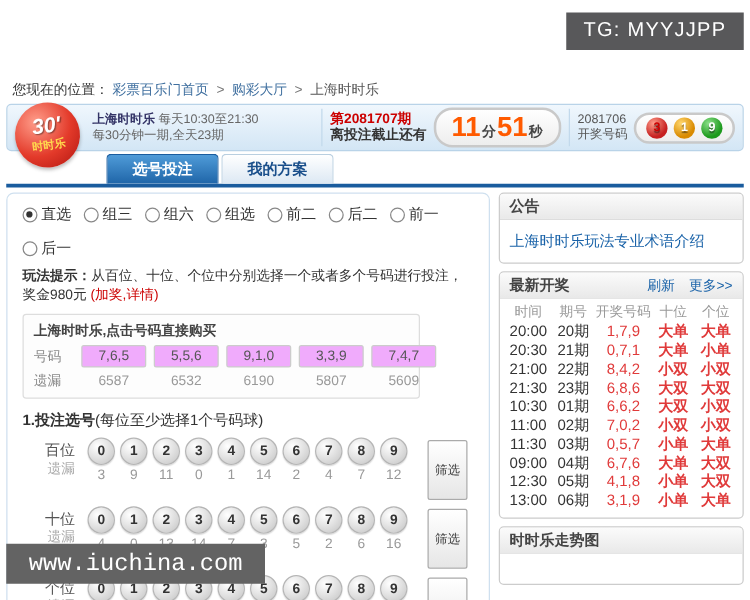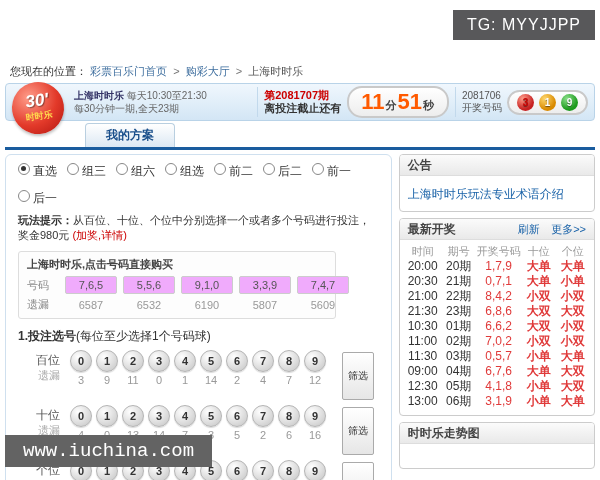--- a/index.html
+++ b/index.html
@@ -60,21 +60,21 @@
   .subnav{margin:0 5px;background:linear-gradient(#e8f2fb,#cfe3f4);padding:2px 0 3px 10px;
     display:flex;align-items:center;gap:20px;}
   .sn-item{font-size:11px;color:#1a5c9e;font-weight:bold;cursor:pointer;}
   .sn-item.active{background:#3e8ed6;color:#fff;border-radius:3px;padding:1px 8px;}
 
   
   .main-row{margin:4px 5px 0;display:flex;gap:7px;align-items:flex-start;}
   .left-panel{width:386px;border:1px solid #cfe0ef;border-radius:6px;background:#fff;padding-bottom:6px;}
 
   .radio-row{padding:8px 12px 4px;font-size:12px;display:flex;gap:10px;flex-wrap:wrap;color:#333;}
-  .radio-opt{display:flex;align-items:flex-start;cursor:pointer;}
+  .radio-opt{display:flex;align-items:center;cursor:pointer;}
   .rdo{display:inline-block;width:10px;height:10px;border:1px solid #888;border-radius:50%;
     background:#fff;margin-right:3px;position:relative;}
   .rdo.sel::after{content:"";position:absolute;left:2px;top:2px;width:5px;height:5px;
     background:#333;border-radius:50%;}
 
   .hint-line{padding:2px 12px;font-size:11px;color:#333;}
   .hint-label{font-weight:bold;}
   .red{color:#c00;}
 
   .maxmiss{margin:6px 12px 2px;border:1px solid #ddd;border-radius:3px;background:#fdfdfd;
@@ -169,20 +169,21 @@
       </div>
       <div class="result-pill" id="lastBalls">
           <span class="dball red">3</span>
           <span class="dball orange">1</span>
           <span class="dball green">9</span>
         </div>
     </div>
   </div>
 
   <div class="tabs-row">
+    <div class="tab active">选号投注</div>
     <div class="tab">我的方案</div>
   </div>
 
 
   <div class="main-row">
 
     <div class="left-panel">
       <div class="radio-row" id="radioRow">
           <span class="radio-opt">
             <span class="rdo sel"></span>

